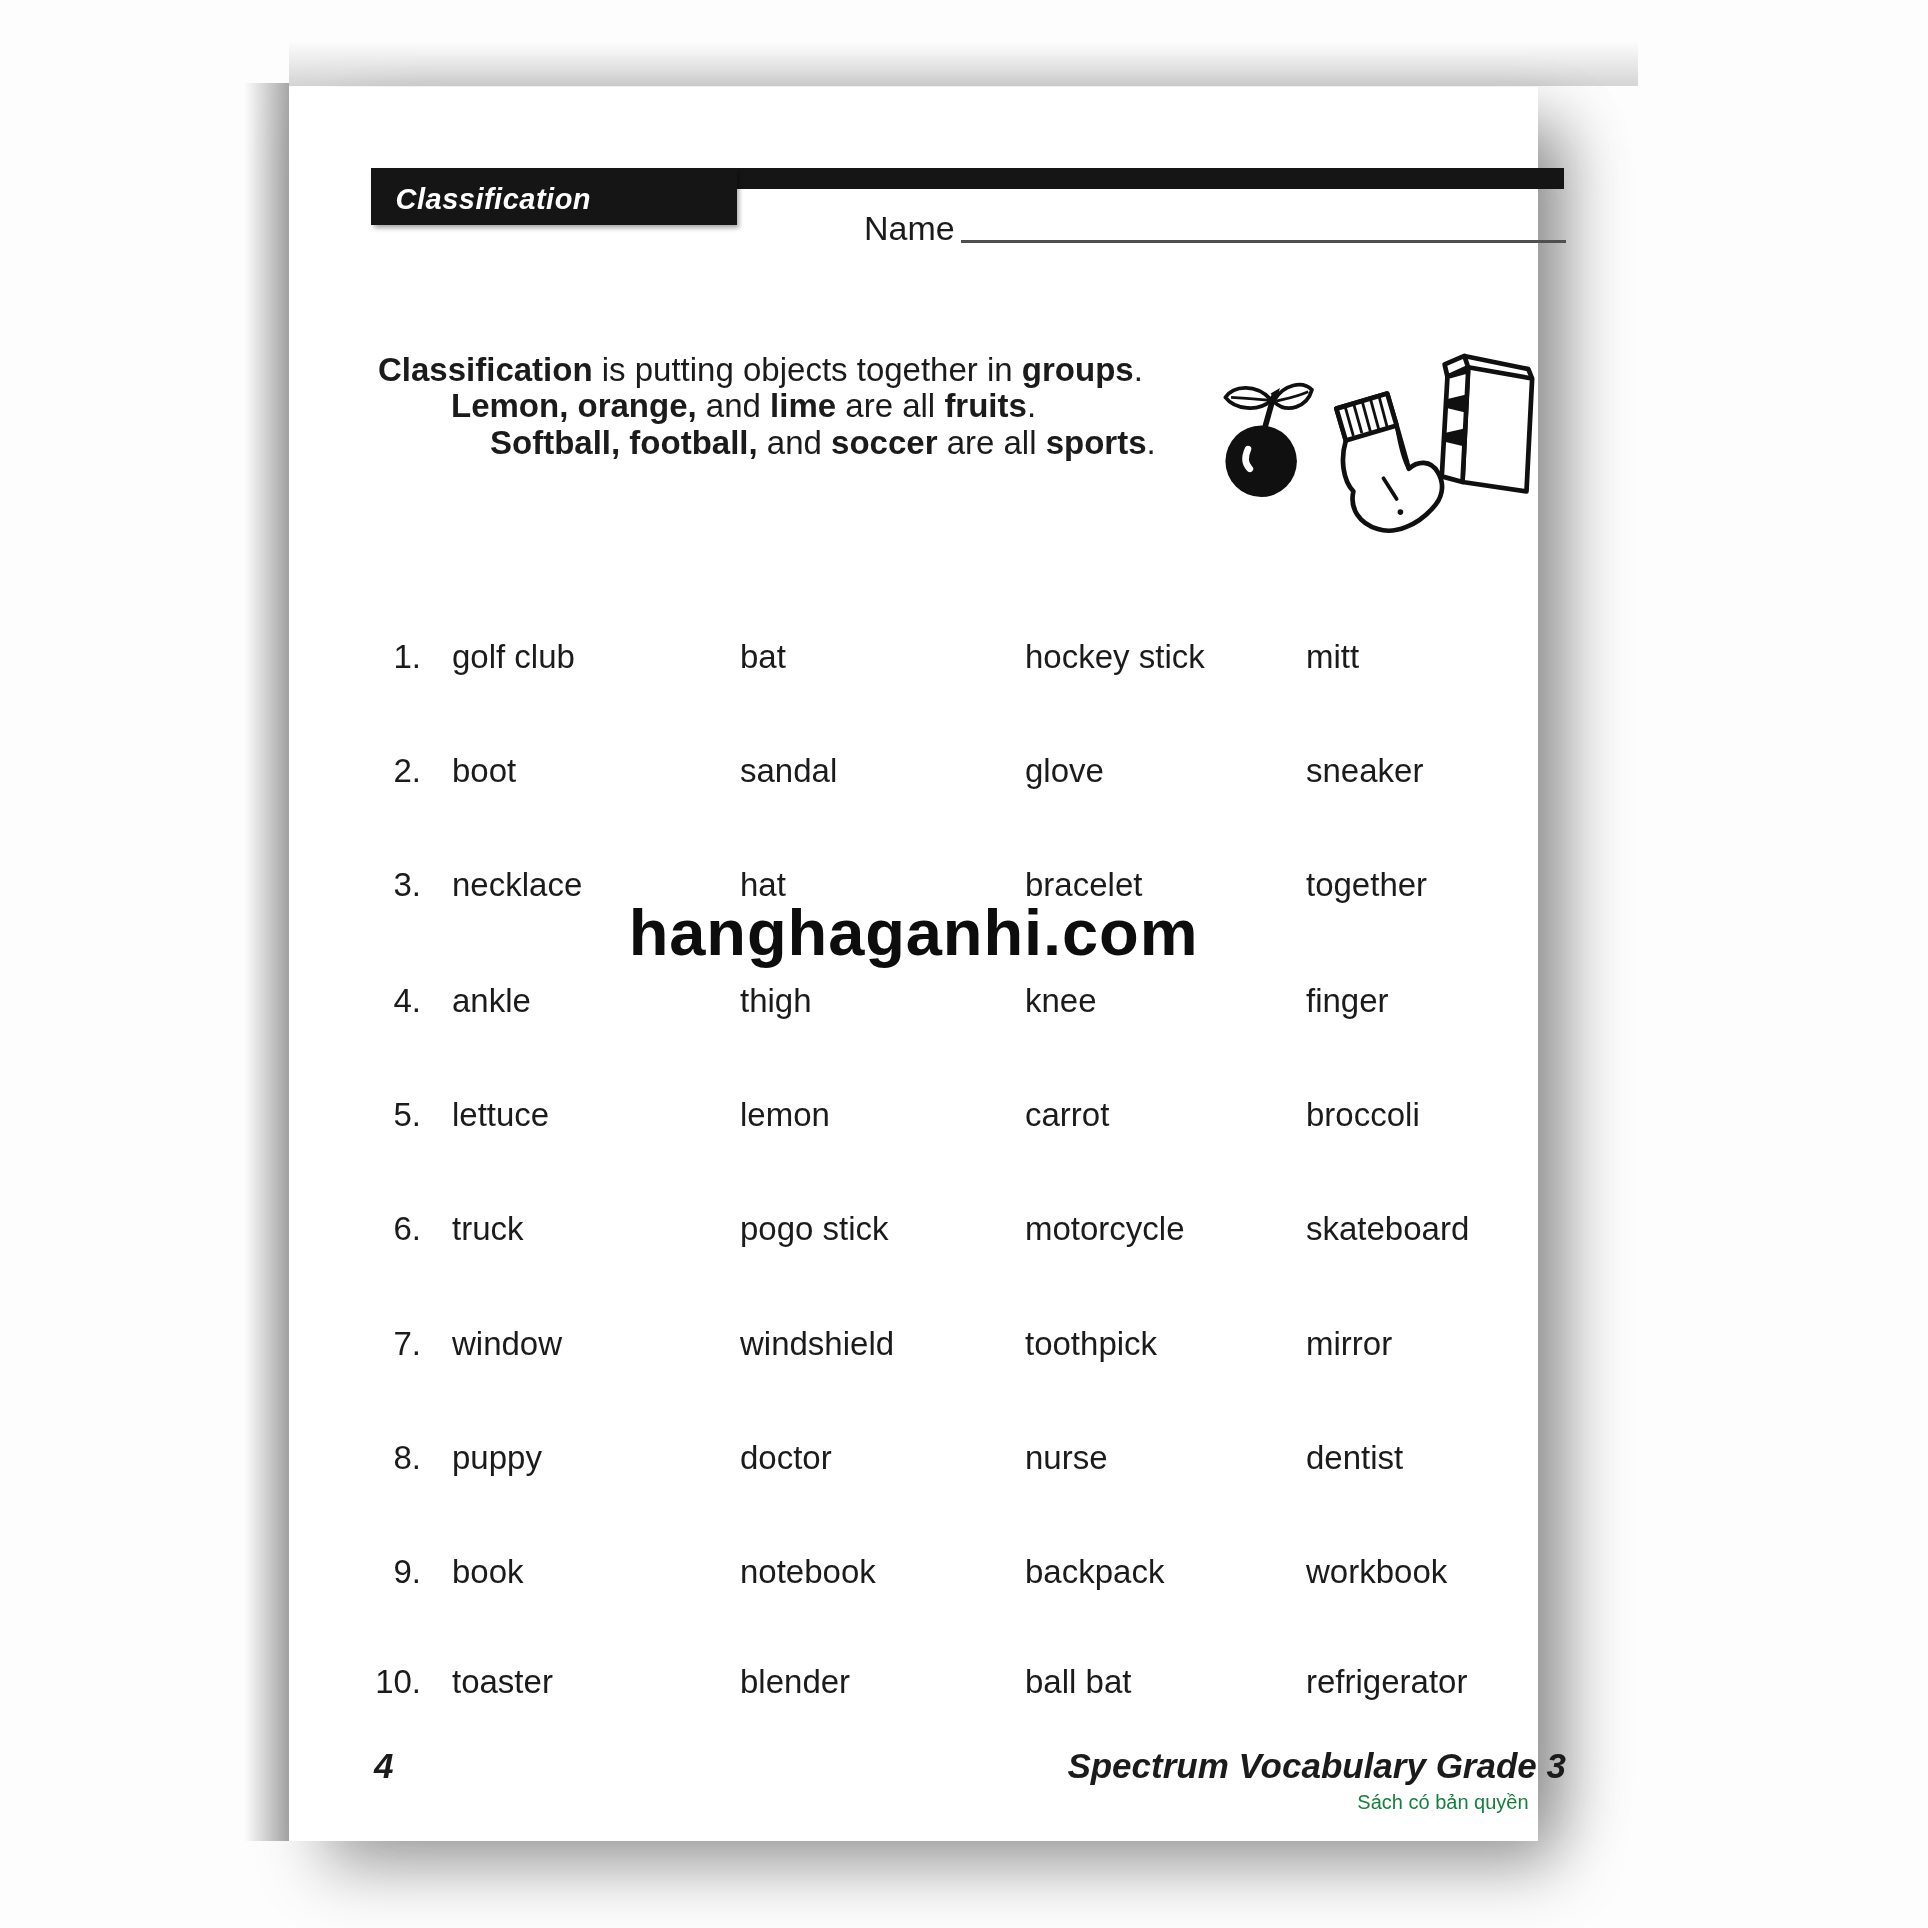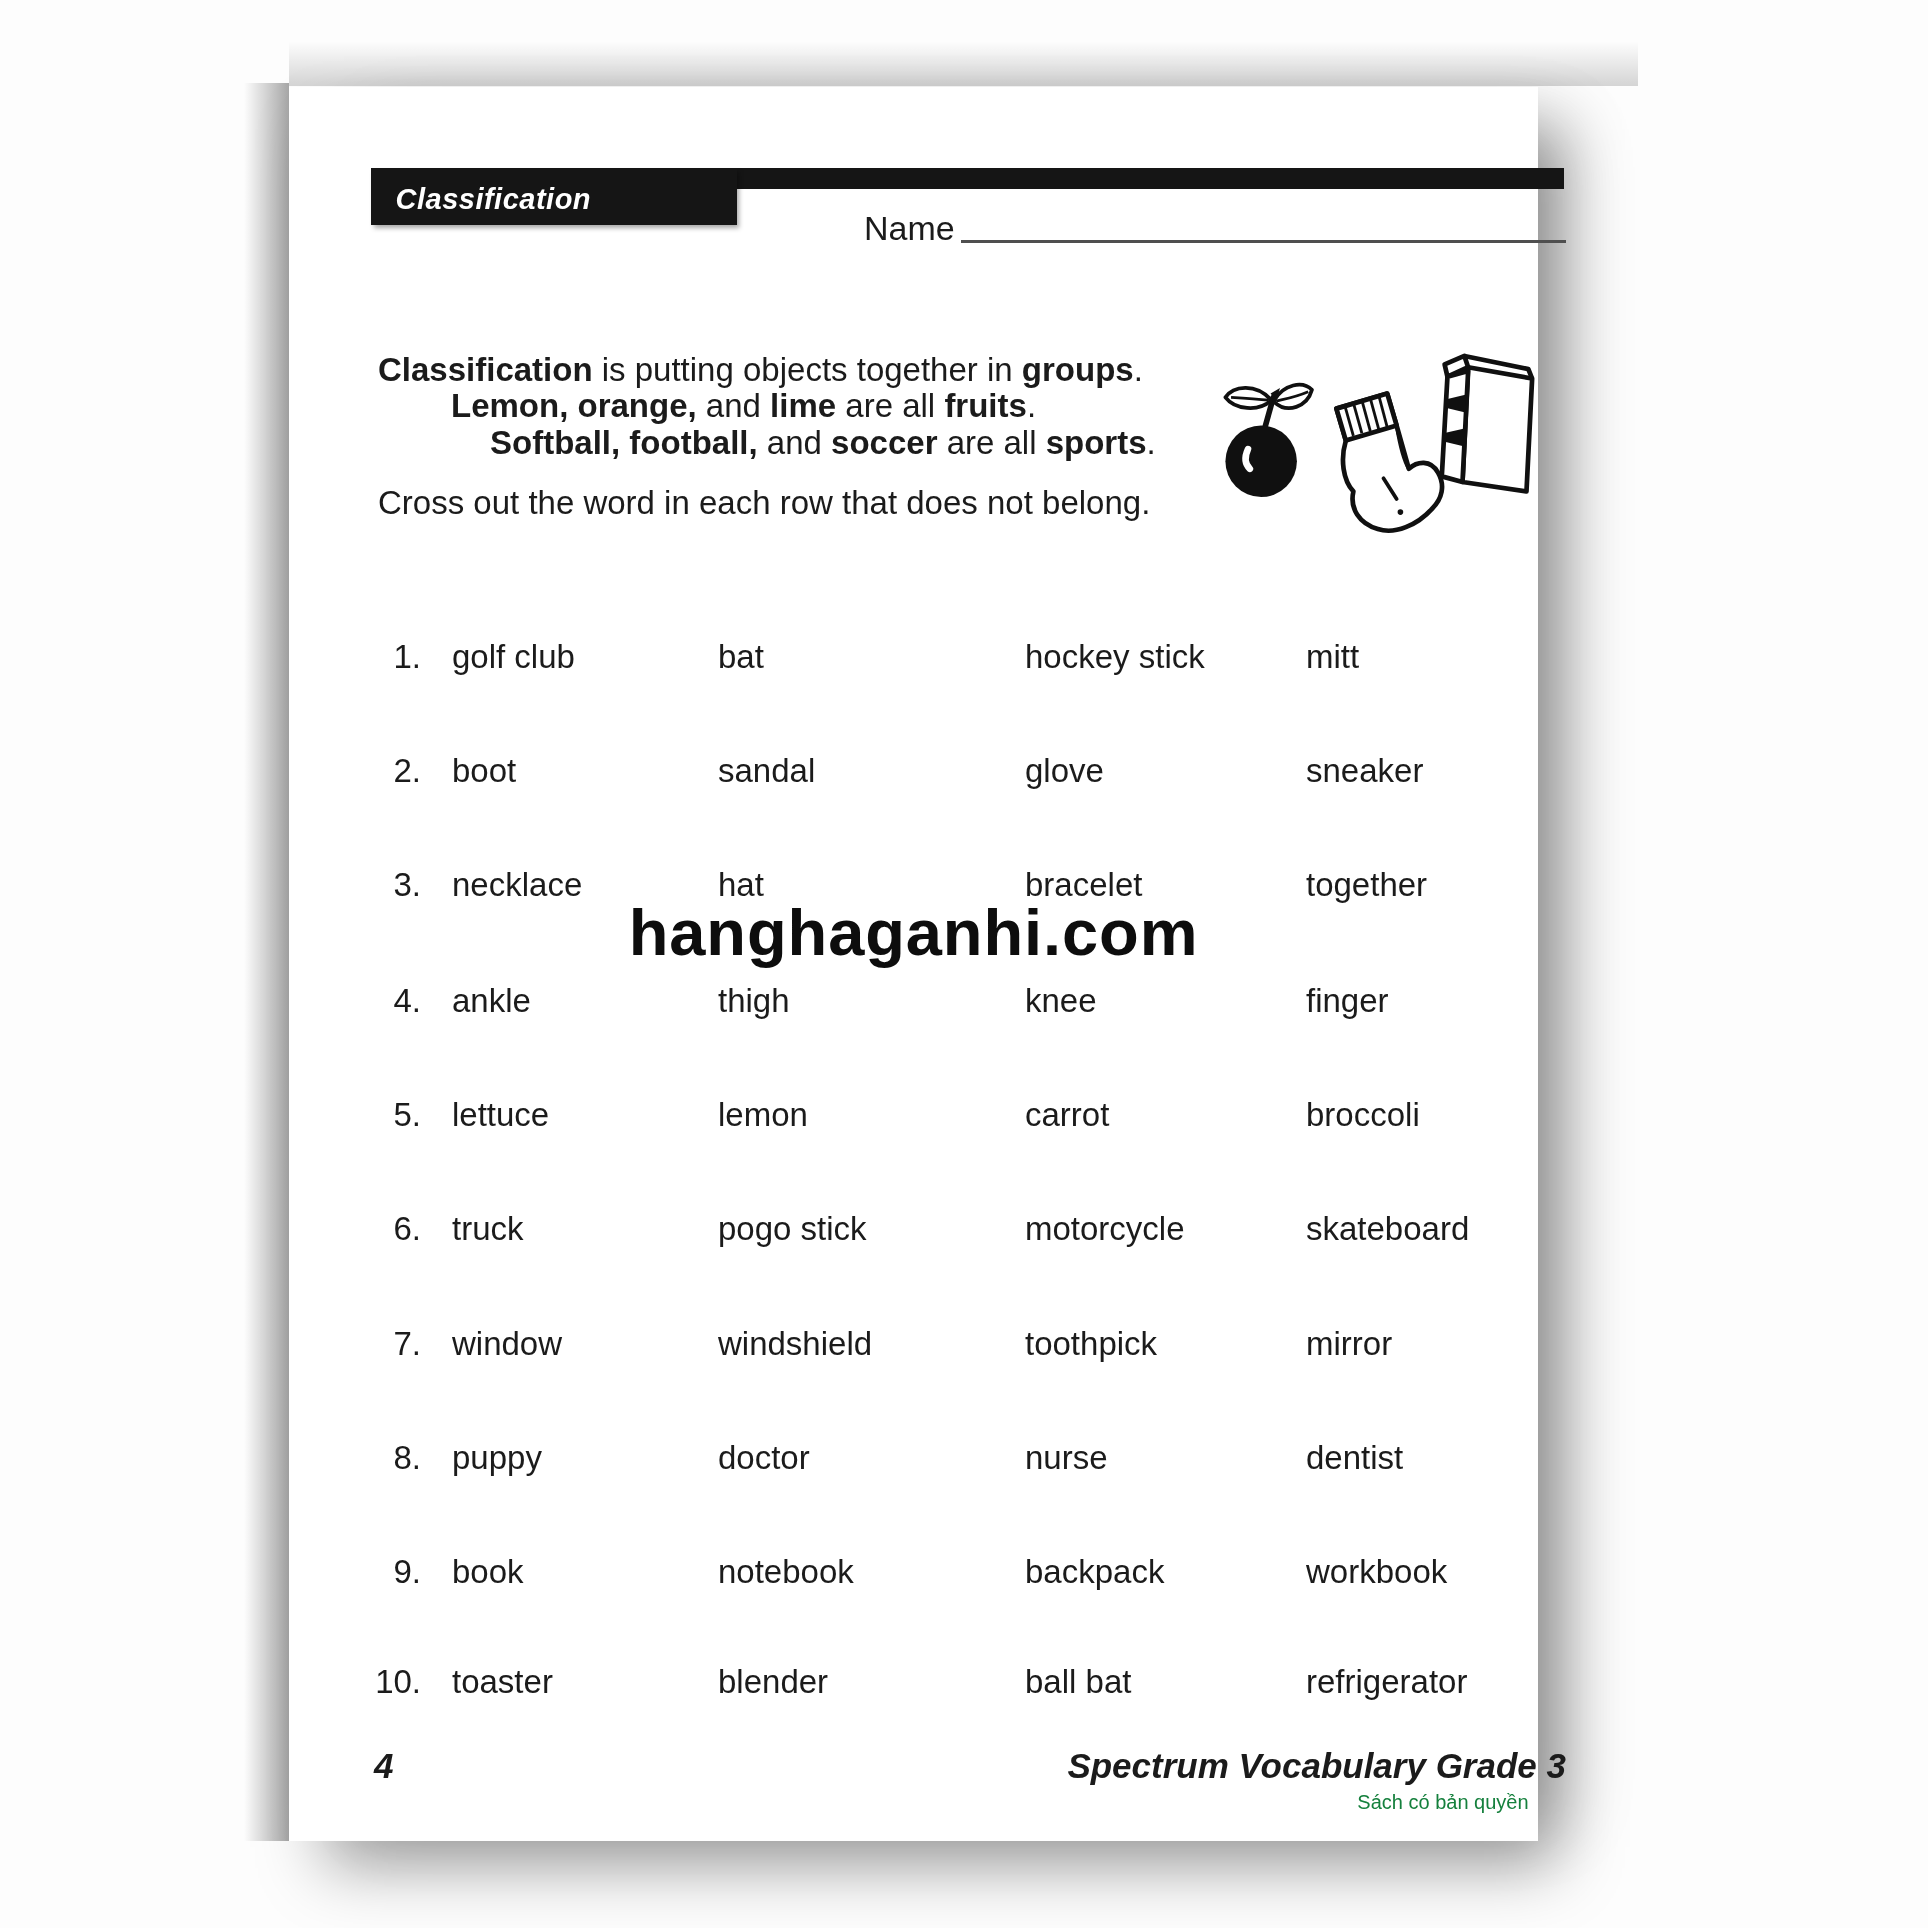--- a/index.html
+++ b/index.html
@@ -29,21 +29,21 @@
   
   .introline{position:absolute;font-size:33px;white-space:nowrap;}
   .introline b{font-weight:bold;}
   .instruction{position:absolute;left:89px;top:397px;font-size:33px;white-space:nowrap;}
   
   .art{position:absolute;left:927px;top:252px;width:334px;height:207px;}
   
   .row{position:absolute;left:0;width:100%;height:41px;font-size:33px;}
   .row span{position:absolute;white-space:nowrap;}
   .row .num{left:47px;width:85px;text-align:right;}
-  .row .w0{left:163px;} .row .w1{left:429px;} .row .w2{left:736px;} .row .w3{left:1017px;}
+  .row .w0{left:163px;} .row .w1{left:451px;} .row .w2{left:736px;} .row .w3{left:1017px;}
   
   .watermark{position:absolute;left:50%;top:808px;transform:translateX(-50%);
     font-size:65px;font-weight:bold;color:#0d0d0d;white-space:nowrap;letter-spacing:0.9px;}
   
   .footer{position:absolute;left:85px;top:1659px;width:1192px;display:flex;
     justify-content:space-between;font-size:35px;font-weight:bold;font-style:italic;}
   .copyright{position:absolute;right:9.4px;top:1704px;font-size:20px;color:#15803d;}
 </style>
 </head>
 <body>
@@ -59,21 +59,20 @@
       <span>Classification</span>
     </div>
     <div class="name-label">Name</div>
     <div class="name-line"></div>
 
     <div id="intro-lines">
         <div class="introline" style="left: 89px; top: 264px; text-align: center;"><b>Classification</b><span> is putting objects together in </span><b>groups</b><span>.</span></div>
         <div class="introline" style="left: 162px; top: 300px;"><b>Lemon, orange,</b><span> and </span><b>lime</b><span> are all </span><b>fruits</b><span>.</span></div>
         <div class="introline" style="left: 162px; top: 337px; margin-left: 39px;"><b>Softball, football,</b><span> and </span><b>soccer</b><span> are all </span><b>sports</b><span>.</span></div>
       </div>
-    <div class="instruction">Cross out the word in each row that does not belong.</div>
 
     <svg class="art" viewBox="0 0 355 220">
       <g>
         <path d="M52,94 L61,62" fill="none" stroke="#101010" stroke-width="6" stroke-linecap="round"></path>
         <path d="M58,58 L68,52 L64,66 Z" fill="#101010"></path>
         <path d="M59,65 C42,46 18,50 10,62 C20,75 45,78 59,65 Z" fill="#ffffff" stroke="#101010" stroke-width="4" stroke-linejoin="round"></path>
         <path d="M16,62 C32,63 46,64 56,65" fill="none" stroke="#101010" stroke-width="3"></path>
         <path d="M62,65 C72,48 92,44 102,54 C97,72 76,80 62,67 Z" fill="#ffffff" stroke="#101010" stroke-width="4" stroke-linejoin="round"></path>
         <path d="M98,56 C84,62 72,64 64,66" fill="none" stroke="#101010" stroke-width="3"></path>
         <circle cx="48" cy="130" r="38" fill="#101010"></circle>

